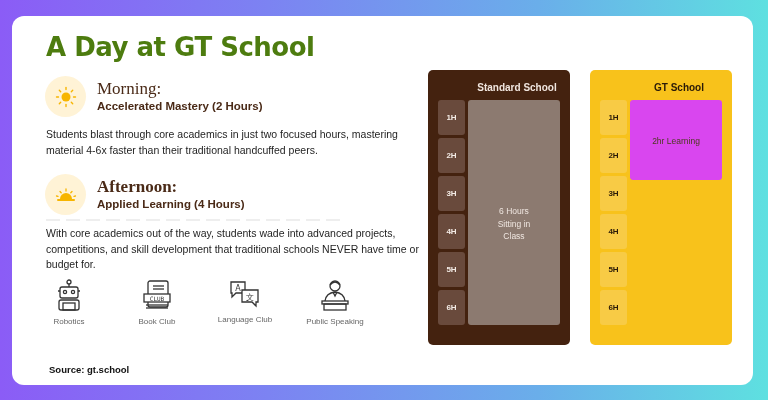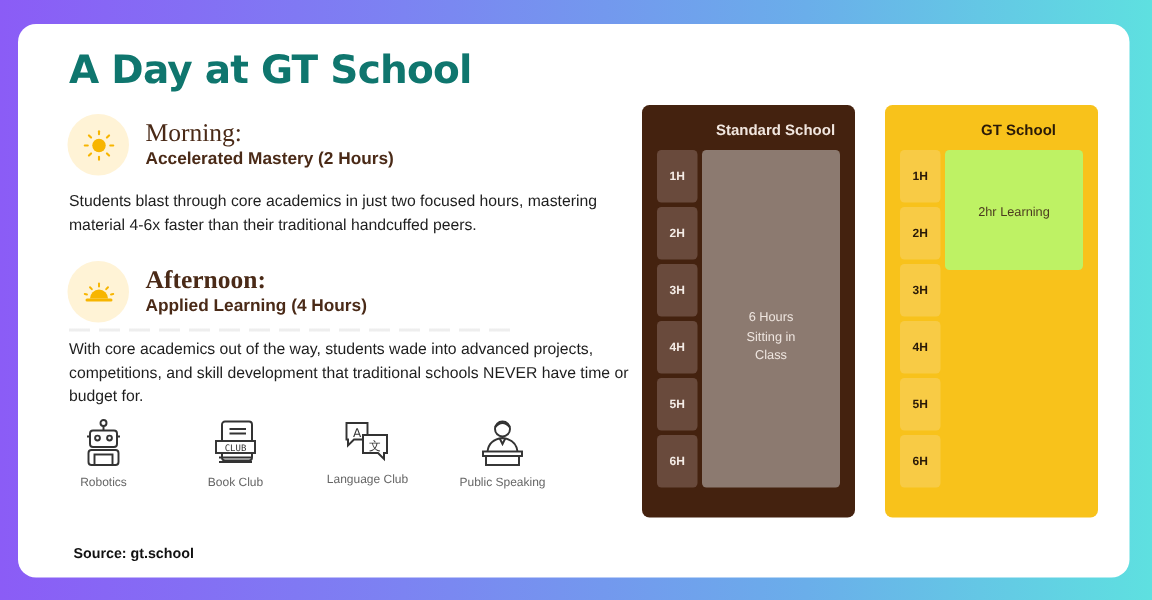--- a/index.html
+++ b/index.html
@@ -9,21 +9,21 @@
     font-family: "Liberation Sans", sans-serif;
     position: relative;
   }
   .card {
     position: absolute; left: 12px; top: 16px; width: 741px; height: 369px;
     background: #ffffff; border-radius: 12px;
   }
   .title {
     position: absolute; left: 34px; top: 16px;
     font-family: "DejaVu Sans", sans-serif; font-weight: bold;
-    font-size: 26px; color: #0f766e; letter-spacing: -0.5px;
+    font-size: 26px; color: #4d7c0f; letter-spacing: -0.5px;
   }
   .section-icon {
     position: absolute; left: 33px; width: 41px; height: 41px; border-radius: 50%;
     background: #fff3d6; display: flex; align-items: center; justify-content: center;
   }
   .section-heading {
     position: absolute; left: 85px; font-size: 17px; color: #4a2a17;
     font-family: Liberation Serif, serif;
   }
   .section-heading.bold { font-weight: bold; }
@@ -60,21 +60,21 @@
     font-size: 8px; font-weight: bold;
   }
   .standard .hour { background: #694a3c; color: #f4ece6; }
   .gt .hour { background: #f8cb45; color: #2a1a08; }
   .block {
     position: absolute; left: 40px; width: 92px; border-radius: 3px;
     display: flex; justify-content: center; text-align: center;
     font-size: 8.5px; line-height: 12.5px;
   }
   .standard .block { background: #8c7a70; color: #efe6e0; }
-  .gt .block { background: #bef264; color: #4b3a1f; }
+  .gt .block { background: #d946ef; color: #4b3a1f; }
 </style>
 </head>
 <body>
 
 <div class="card">
 
   <div class="title">A Day at GT School</div>
 
   <div class="section-icon" style="top:60px;">
     <svg width="22" height="22" viewBox="0 0 22 22">

